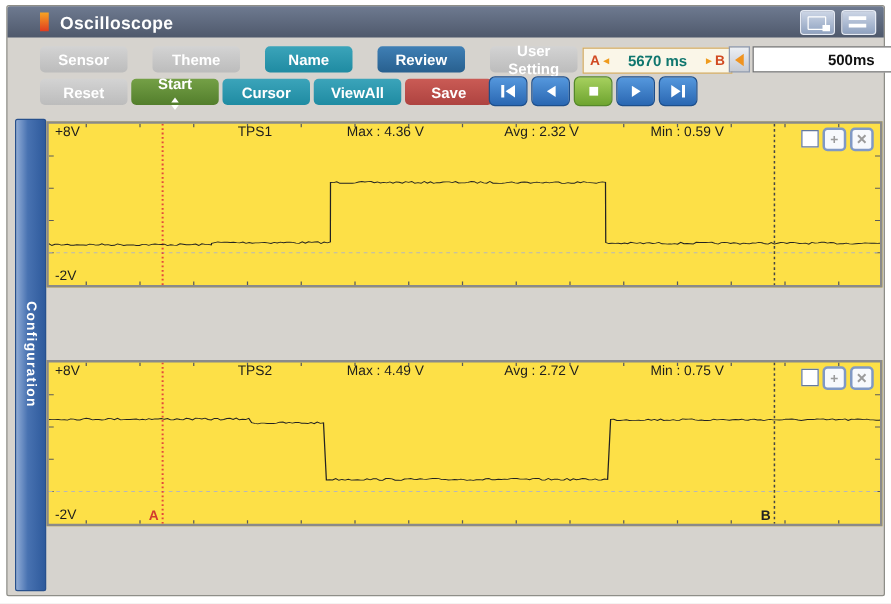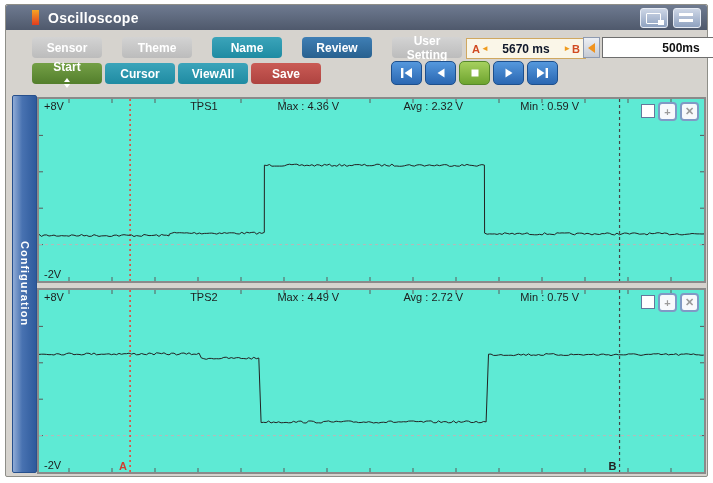--- a/index.html
+++ b/index.html
@@ -38,36 +38,36 @@
   .playback{position:absolute;left:385px;top:31px;display:flex;gap:3px;}
   .pb{width:31px;height:24px;border-radius:5px;border:1px solid #1d4f8c;cursor:pointer;padding:0;
       background:linear-gradient(180deg,#5598dd,#2a67b2);display:flex;align-items:center;justify-content:center;}
   .pb.stop{background:linear-gradient(180deg,#a6d05e,#6ea42f);border-color:#55882a;}
   .pb svg{display:block;}
   
   .timebox{position:absolute;left:460px;top:8px;width:108px;height:19px;background:#faf6e8;
            border:1px solid #d0a860;display:flex;align-items:center;padding:0 5px;}
   .ab-letter{color:#d14a22;font-weight:bold;font-size:11px;}
   .ab-arrow{color:#ef9b1d;font-size:8px;margin:0 1px;}
-  .timeval{flex:1;text-align:center;font-weight:bold;font-size:12px;color:#0f172a;}
+  .timeval{flex:1;text-align:center;font-weight:bold;font-size:12px;color:#0f766e;}
   .intervalgroup{position:absolute;left:577px;top:7px;display:flex;gap:2px;align-items:center;}
   .iv-btn{width:17px;height:21px;background:linear-gradient(180deg,#eceff4,#c6cad3);
           border:1px solid #8e9ab0;display:flex;align-items:center;justify-content:center;cursor:pointer;padding:0;}
   .tri-l{width:0;height:0;border-top:5px solid transparent;border-bottom:5px solid transparent;border-right:7px solid #f0931f;}
   .tri-r{width:0;height:0;border-top:5px solid transparent;border-bottom:5px solid transparent;border-left:7px solid #f0931f;}
   .iv-box{width:68px;height:19px;border:1px solid #6e6e6e;background:#fff;
           display:flex;align-items:center;justify-content:center;font-weight:bold;font-size:12px;color:#111;padding-left:44px;}
   
   .workspace{position:relative;height:384px;}
   .config{position:absolute;left:6px;top:3px;width:23px;height:376px;
           background:linear-gradient(90deg,#8fabd6 0%,#4872b1 40%,#2e5a9c 100%);
           border:1px solid #27508d;border-radius:2px;color:#fff;font-weight:bold;font-size:11px;
           display:flex;align-items:center;justify-content:center;
           writing-mode:vertical-rl;letter-spacing:1px;cursor:pointer;}
-  .plot{position:absolute;left:31px;width:669px;height:186px;background:#5eead4;
+  .plot{position:absolute;left:31px;width:669px;height:133px;background:#fde047;
         border:2px solid #8a8a8a;box-sizing:border-box;}
   .plot.p1{top:5px;} .plot.p2{top:196px;}
   .plot svg.wave{position:absolute;left:0;top:0;width:100%;height:100%;}
   .pl{position:absolute;font-size:11px;color:#1d1d1d;white-space:nowrap;}
   .ytop{left:5px;top:1px;} .ybot{left:5px;bottom:1px;}
   .chname{left:24.8%;top:1px;transform:translateX(-50%);}
   .stat-max{left:40.5%;top:1px;transform:translateX(-50%);}
   .stat-avg{left:59.3%;top:1px;transform:translateX(-50%);}
   .stat-min{left:76.8%;top:1px;transform:translateX(-50%);}
   .controls{position:absolute;right:5px;top:3px;display:flex;gap:3px;align-items:flex-start;}
@@ -99,20 +99,21 @@
 
   <div class="toolbar">
     <div class="btn-row1">
       <button class="btn gray">Sensor</button>
       <button class="btn gray">Theme</button>
       <button class="btn teal">Name</button>
       <button class="btn blue">Review</button>
       <button class="btn gray">User Setting</button>
     </div>
     <div class="btn-row2">
+      <button class="btn gray">Reset</button>
       <button class="btn green">
         <span>Start</span>
         <span class="spin">
             <i class="up"></i>
             <i class="dn"></i>
           </span>
       </button>
       <button class="btn teal">Cursor</button>
       <button class="btn teal">ViewAll</button>
       <button class="btn red">Save</button>

